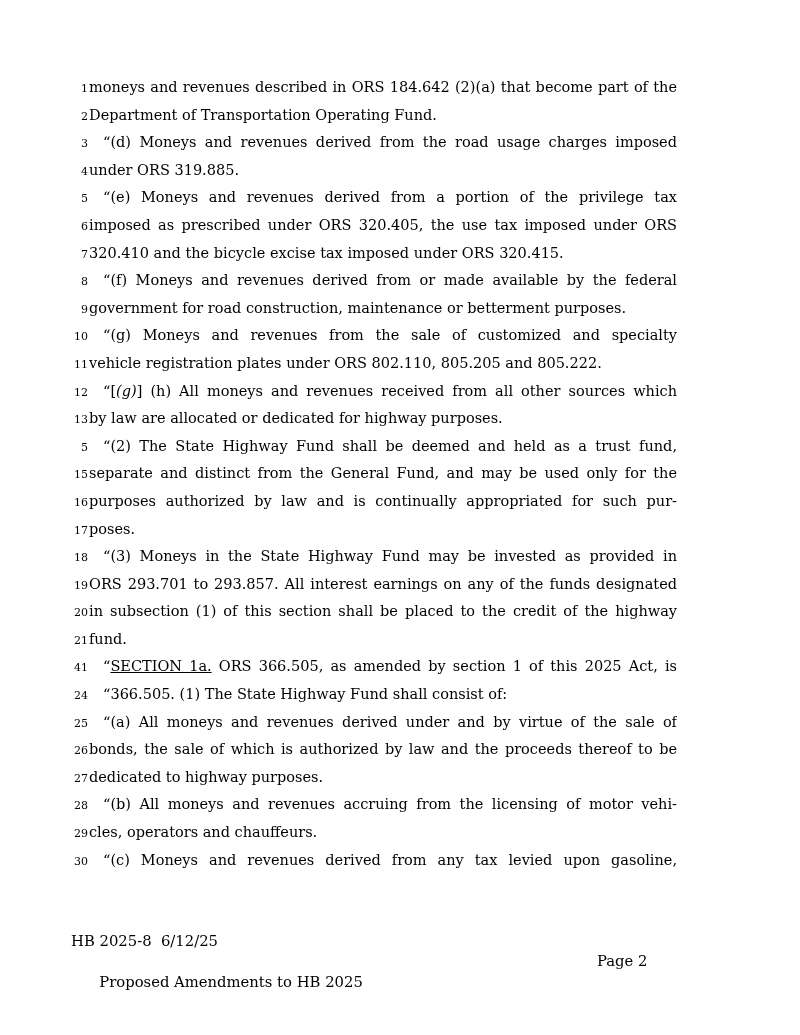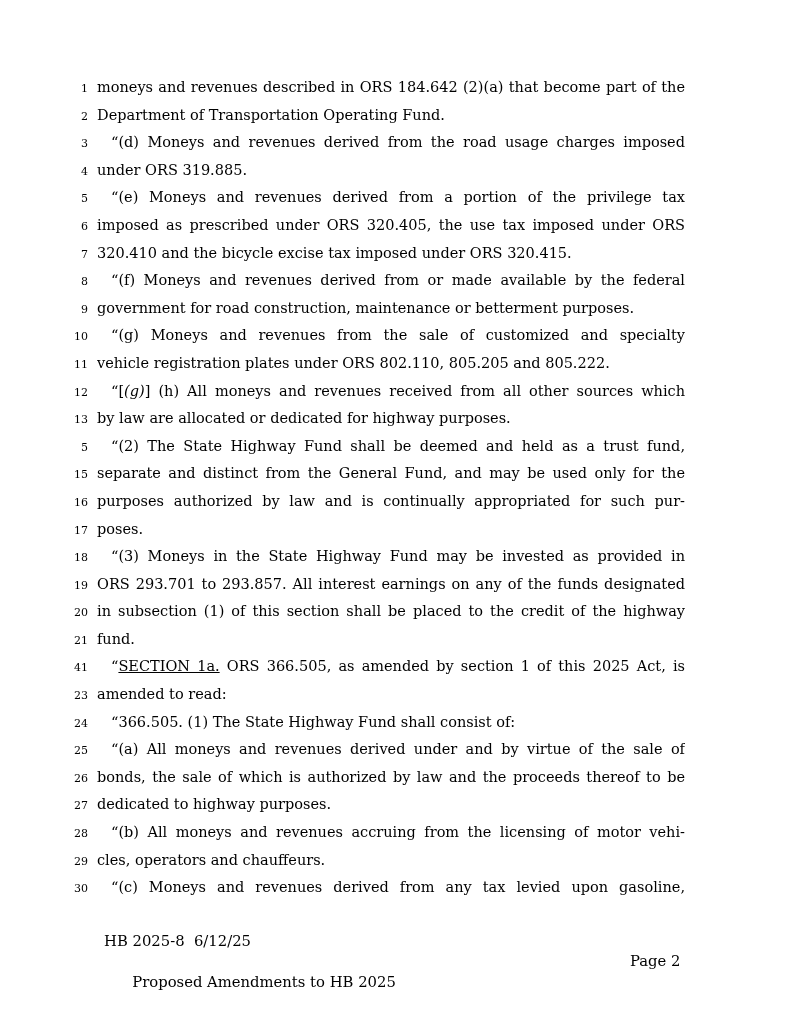--- a/index.html
+++ b/index.html
@@ -24,42 +24,41 @@
     height: 27.6px;
     line-height: 27.6px;
   }
   .lnum {
     flex: 0 0 88px;
     width: 88px;
     text-align: right;
     font-size: 11px;
   }
   .ltext {
-    margin-left: 9px;
+    margin-left: 1px;
     width: 588px;
     font-size: 14.5px;
     text-align: justify;
     text-align-last: left;
     white-space: normal;
     overflow: hidden;
     height: 27.6px;
   }
   .ltext.just { text-align-last: justify; }
   .ltext.ind  { text-indent: 14px; }
   .seg-b { font-weight: normal; }
   .seg-i { font-style: italic; }
   .seg-u { text-decoration: underline; }
   .footer {
     position: absolute;
     left: 71px;
     top: 931px;
     width: 660px;
     font-size: 14.8px;
     line-height: 20.4px;
-    margin-left: 33px;
   }
   .footer-line1 { white-space: pre; }
   .footer-line2 { position: relative; white-space: pre; }
   .page-number {
     position: absolute;
     left: 526px;
     top: 0;
     text-align: right;
   }
 </style>
@@ -151,24 +150,20 @@
       </div>
       <div class="line">
         <span class="lnum">21</span>
         <div class="ltext"><span>fund.</span></div>
       </div>
       <div class="line">
         <span class="lnum">41</span>
         <div class="ltext just ind"><span class="seg-b">“</span><span class="seg-b seg-u">SECTION 1a.</span><span> ORS 366.505, as amended by section 1 of this 2025 Act, is</span></div>
       </div>
       <div class="line">
-        <span class="lnum">23</span>
-        <div class="ltext"><span>amended to read:</span></div>
-      </div>
-      <div class="line">
         <span class="lnum">24</span>
         <div class="ltext ind"><span>“366.505. (1) The State Highway Fund shall consist of:</span></div>
       </div>
       <div class="line">
         <span class="lnum">25</span>
         <div class="ltext just ind"><span>“(a) All moneys and revenues derived under and by virtue of the sale of</span></div>
       </div>
       <div class="line">
         <span class="lnum">26</span>
         <div class="ltext just"><span>bonds, the sale of which is authorized by law and the proceeds thereof to be</span></div>

